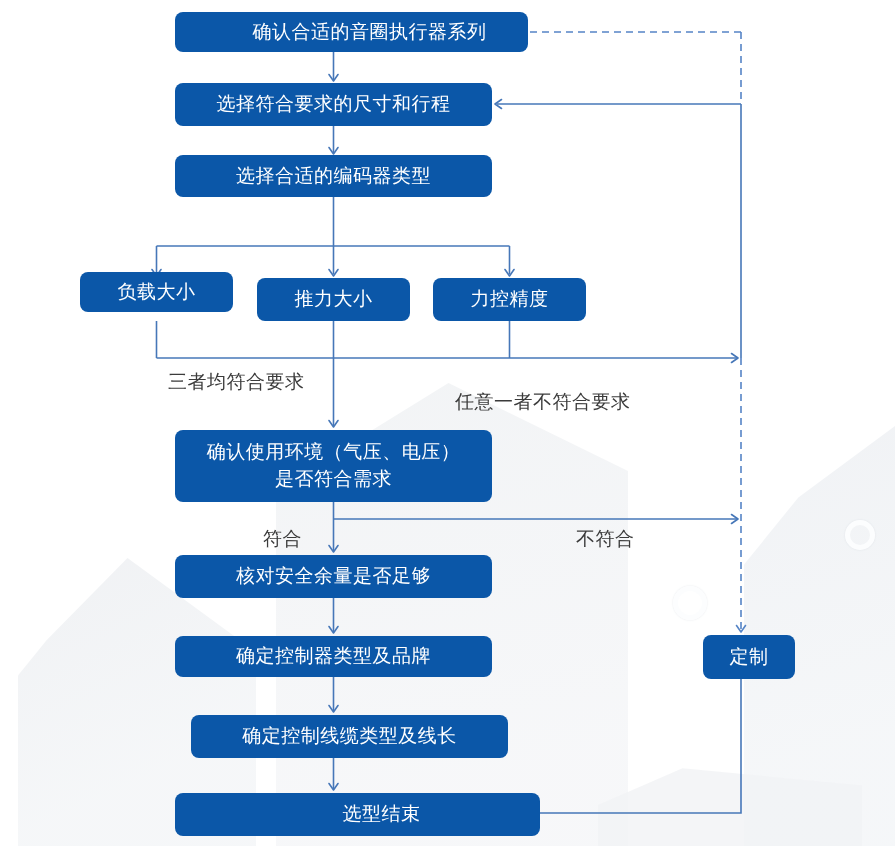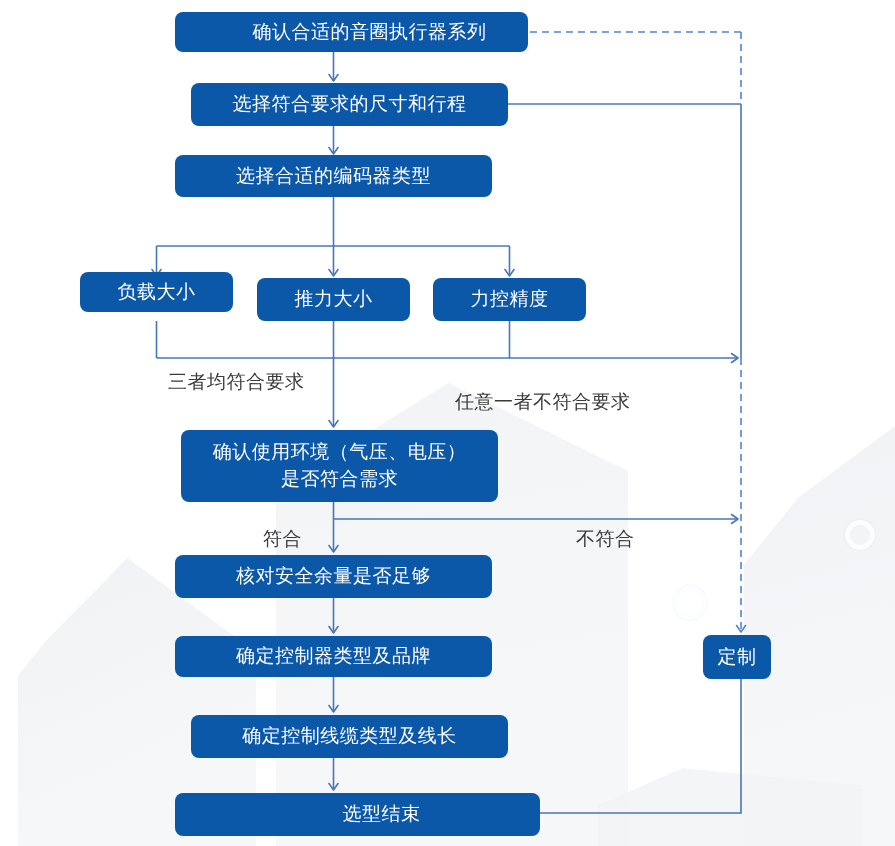--- a/index.html
+++ b/index.html
@@ -110,42 +110,42 @@
       <polyline class="head" points="501.5,808.5 495,813 501.5,817.5"></polyline>
       <polyline class="head" points="731.5,353.5 738,358 731.5,362.5"></polyline>
       <polyline class="head" points="731.5,514.5 738,519 731.5,523.5"></polyline>
       <polyline class="head head-dash" points="501.5,27.5 495,32 501.5,36.5"></polyline>
       <polyline class="head head-dash" points="736.5,625.5 741,632 745.5,625.5"></polyline>
     </g>
   </svg>
 
   <div class="node" style="left:175px;top:12px;width:317px;height:40px;padding-left:36px;">确认合适的音圈执行器系列</div>
 
-  <div class="node" style="left:175px;top:83px;width:317px;height:43px;margin-left:16px;">选择符合要求的尺寸和行程</div>
+  <div class="node" style="left:175px;top:83px;width:317px;height:43px;">选择符合要求的尺寸和行程</div>
 
   <div class="node" style="left:175px;top:155px;width:317px;height:42px;">选择合适的编码器类型</div>
 
   <div class="node" style="left:80px;top:272px;width:153px;height:40px;">负载大小</div>
 
   <div class="node" style="left:257px;top:278px;width:153px;height:43px;">推力大小</div>
 
   <div class="node" style="left:433px;top:278px;width:153px;height:43px;">力控精度</div>
 
-  <div class="node" style="left:181px;top:430px;width:317px;height:72px;">确认使用环境（气压、电压）
+  <div class="node" style="left:175px;top:430px;width:317px;height:72px;">确认使用环境（气压、电压）
 是否符合需求</div>
 
   <div class="node" style="left:175px;top:555px;width:317px;height:43px;">核对安全余量是否足够</div>
 
   <div class="node" style="left:175px;top:636px;width:317px;height:41px;">确定控制器类型及品牌</div>
 
   <div class="node" style="left:191px;top:715px;width:317px;height:43px;">确定控制线缆类型及线长</div>
 
   <div class="node" style="left:175px;top:793px;width:317px;height:43px;padding-left:48px;">选型结束</div>
 
-  <div class="node" style="left:703px;top:635px;width:68px;height:44px;">定制</div>
+  <div class="node" style="left:703px;top:635px;width:92px;height:44px;">定制</div>
 
 
   <div class="edge-label" style="left:168px;top:369px;">三者均符合要求</div>
 
   <div class="edge-label" style="left:455px;top:389px;">任意一者不符合要求</div>
 
   <div class="edge-label" style="left:263px;top:526px;">符合</div>
 
   <div class="edge-label" style="left:576px;top:526px;">不符合</div>
 

